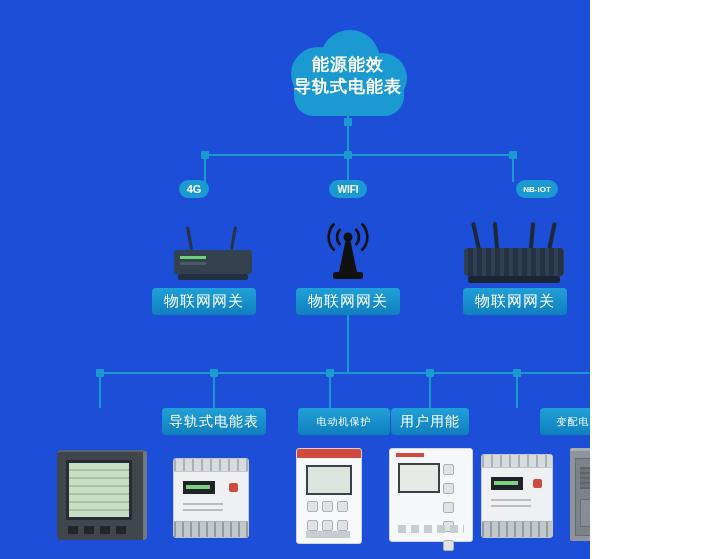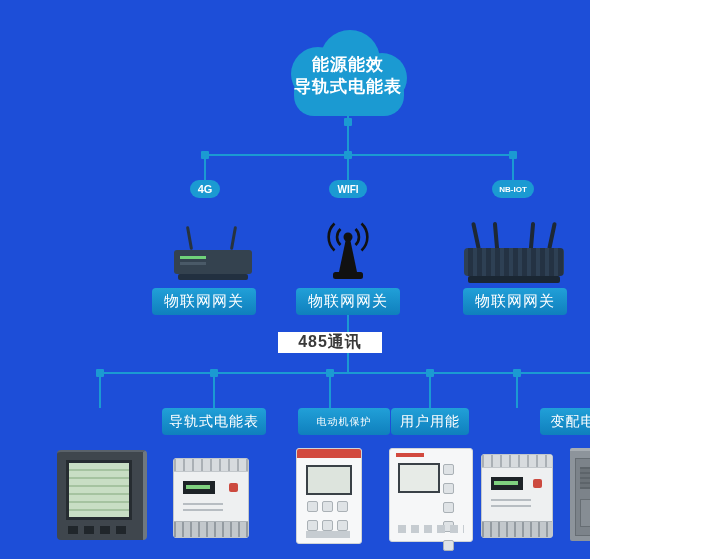--- a/index.html
+++ b/index.html
@@ -34,23 +34,23 @@
   .dot-u5{left:513px;top:369px;}
   .dot-u6{left:601px;top:369px;}
   
   .cloud{position:absolute;left:270px;top:26px;width:156px;height:100px;}
   .cloud svg{position:absolute;left:0;top:0;}
   .cloud-text{position:absolute;left:0;top:28px;width:156px;text-align:center;color:#ffffff;
     font-size:17px;font-weight:bold;line-height:22px;letter-spacing:1px;}
   
   .badge{position:absolute;height:18px;border-radius:9px;background:#1b9ad2;color:#fff;
     font-weight:bold;display:flex;align-items:center;justify-content:center;}
-  .badge-4g{left:190px;top:180px;width:30px;font-size:11px;}
+  .badge-4g{left:179px;top:180px;width:30px;font-size:11px;}
   .badge-wifi{left:329px;top:180px;width:38px;font-size:10px;}
-  .badge-nbiot{left:492px;top:180px;width:42px;font-size:8px;}
+  .badge-nbiot{left:516px;top:180px;width:42px;font-size:8px;}
   
   .gw1{position:absolute;left:172px;top:226px;width:82px;height:56px;}
   .gw1 .ant{position:absolute;width:3px;height:24px;background:#27333f;border-radius:2px;top:0;}
   .gw1 .ant.a1{left:16px;transform:rotate(-10deg);}
   .gw1 .ant.a2{left:60px;transform:rotate(10deg);}
   .gw1 .body{position:absolute;left:2px;top:24px;width:78px;height:24px;background:#34424f;border-radius:3px;}
   .gw1 .body:after{content:"";position:absolute;left:6px;top:6px;width:26px;height:3px;background:#6fd27a;box-shadow:0 6px 0 #4a5a68;}
   .gw1 .base{position:absolute;left:6px;top:48px;width:70px;height:6px;background:#223040;border-radius:2px;}
   .gw2{position:absolute;left:320px;top:220px;width:56px;height:64px;}
   .gw3{position:absolute;left:464px;top:222px;width:100px;height:62px;}
@@ -67,21 +67,21 @@
     background:linear-gradient(180deg,#21a0d8,#0f7fbd);display:flex;align-items:center;justify-content:center;
     letter-spacing:1px;}
   .gwl1{left:152px;top:288px;width:104px;}
   .gwl2{left:296px;top:288px;width:104px;}
   .gwl3{left:463px;top:288px;width:104px;}
   .dl1{left:54px;top:408px;width:92px;font-size:14px;}
   .dl2{left:162px;top:408px;width:104px;font-size:14px;}
   .dl3{left:298px;top:408px;width:92px;font-size:10px;}
   .dl4{left:391px;top:408px;width:78px;font-size:14px;}
   .dl5{left:478px;top:408px;width:78px;font-size:14px;}
-  .dl6{left:540px;top:408px;width:66px;font-size:14px;}
+  .dl6{left:540px;top:408px;width:66px;font-size:10px;}
   .bus-label{position:absolute;left:278px;top:332px;width:104px;text-align:center;background:#fff;
     font-size:16px;font-weight:bold;color:#3a3a3a;letter-spacing:1px;z-index:2;}
   
   .dev{position:absolute;}
   .meter1{left:57px;top:450px;width:86px;height:88px;background:#3f464d;border-radius:4px;
     border-right:4px solid #70787f;border-top:2px solid #5a626a;}
   .m1-screen{position:absolute;left:9px;top:8px;width:60px;height:54px;background:#c8dec4;border:3px solid #262c31;
     background-image:repeating-linear-gradient(180deg,transparent 0 6px,#a5c3a0 6px 8px);}
   .m1-btns{position:absolute;left:11px;bottom:6px;width:60px;height:8px;
     background:repeating-linear-gradient(90deg,#20262b 0 10px,transparent 10px 16px);}
@@ -190,21 +190,20 @@
     <div class="ant a3"></div>
     <div class="ant a4"></div>
     <div class="body"></div>
     <div class="front"></div>
   </div>
 
   <div class="lbox gwl1">物联网网关</div>
   <div class="lbox gwl2">物联网网关</div>
   <div class="lbox gwl3">物联网网关</div>
 
-  <div class="bus-label">485通讯</div>
 
   <div class="lbox dl2">导轨式电能表</div>
   <div class="lbox dl3">电动机保护</div>
   <div class="lbox dl4">用户用能</div>
   <div class="lbox dl6">变配电</div>
 
   <div class="dev meter1">
     <div class="m1-screen"></div>
     <div class="m1-btns"></div>
   </div>

